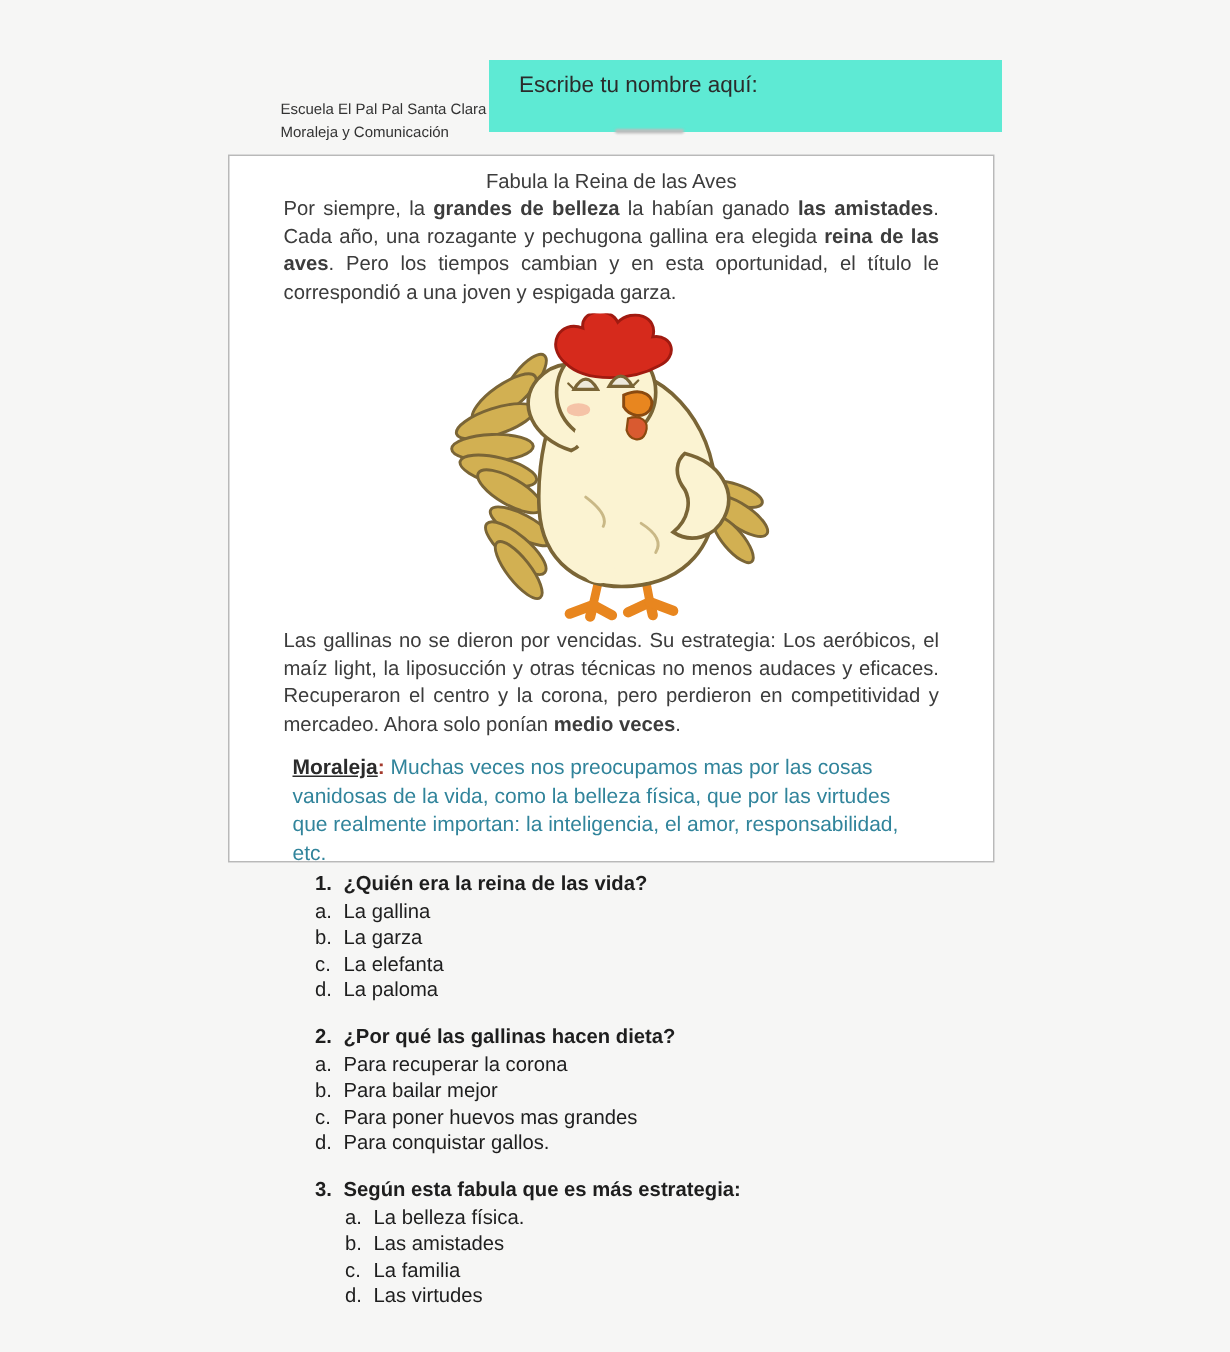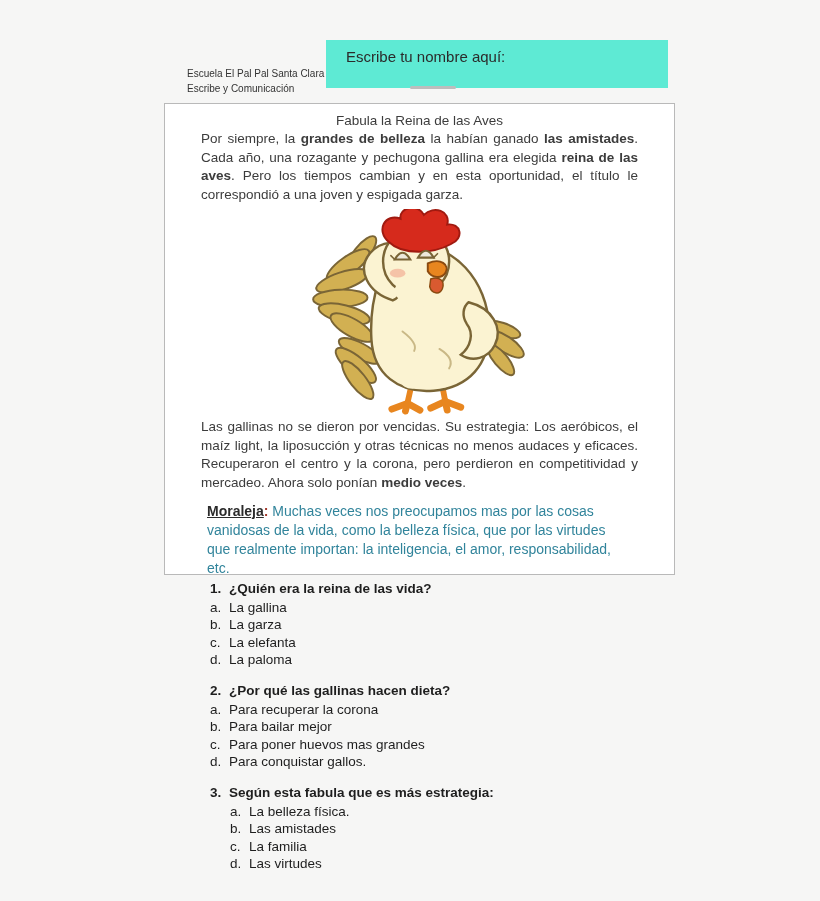--- a/index.html
+++ b/index.html
@@ -36,21 +36,20 @@
     font-size:15px;color:#2b2b2b;
   }
   .smudge{
     position:absolute;left:84px;bottom:-1px;width:46px;height:3px;
     background:#bdbdbd;border-radius:2px;filter:blur(0.6px);
   }
   .fable-box{
     position:absolute;left:152px;top:103px;width:511px;height:472px;
     background:#ffffff;border:1px solid var(--box-border);
     overflow:hidden;
-    margin-left:12px;
   }
   .fable-title{
     margin-top:9px;text-align:center;
     font-size:13.5px;color:var(--text-dark);
   }
   .fable-p{
     margin:2px 36px 0 36px;
     font-size:13.5px;line-height:18.5px;color:var(--text-dark);
     text-align:justify;
   }
@@ -88,21 +87,21 @@
   .tongue{fill:#D95A30;stroke:#8A4A10;stroke-width:1.5;}
   .blush{fill:#F4B79C;opacity:.8;}
   .leg{stroke:var(--hen-orange);stroke-width:6;stroke-linecap:round;fill:none;}
   .toe{stroke:var(--hen-orange);stroke-width:7;stroke-linecap:round;fill:none;}
 </style>
 </head>
 <body>
 
 <div class="school-header">
   <div>Escuela El Pal Pal Santa Clara</div>
-  <div>Escribe y Comunicación</div>
+  <div>Moraleja y Comunicación</div>
 </div>
 
 <div class="name-box">
   <div class="name-label">Escribe tu nombre aquí:</div>
   <div class="smudge"></div>
 </div>
 
 <div class="fable-box">
   <div class="fable-title">Fabula la Reina de las Aves</div>
   <p class="fable-p"><span>Por siempre, la </span><span class="b">grandes de belleza</span><span> la habían ganado </span><span class="b">las amistades</span><span>. Cada año, una rozagante y pechugona gallina era elegida </span><span class="b">reina de las aves</span><span>. Pero los tiempos cambian y en esta oportunidad, el título le correspondió a una joven y espigada garza.</span></p>

